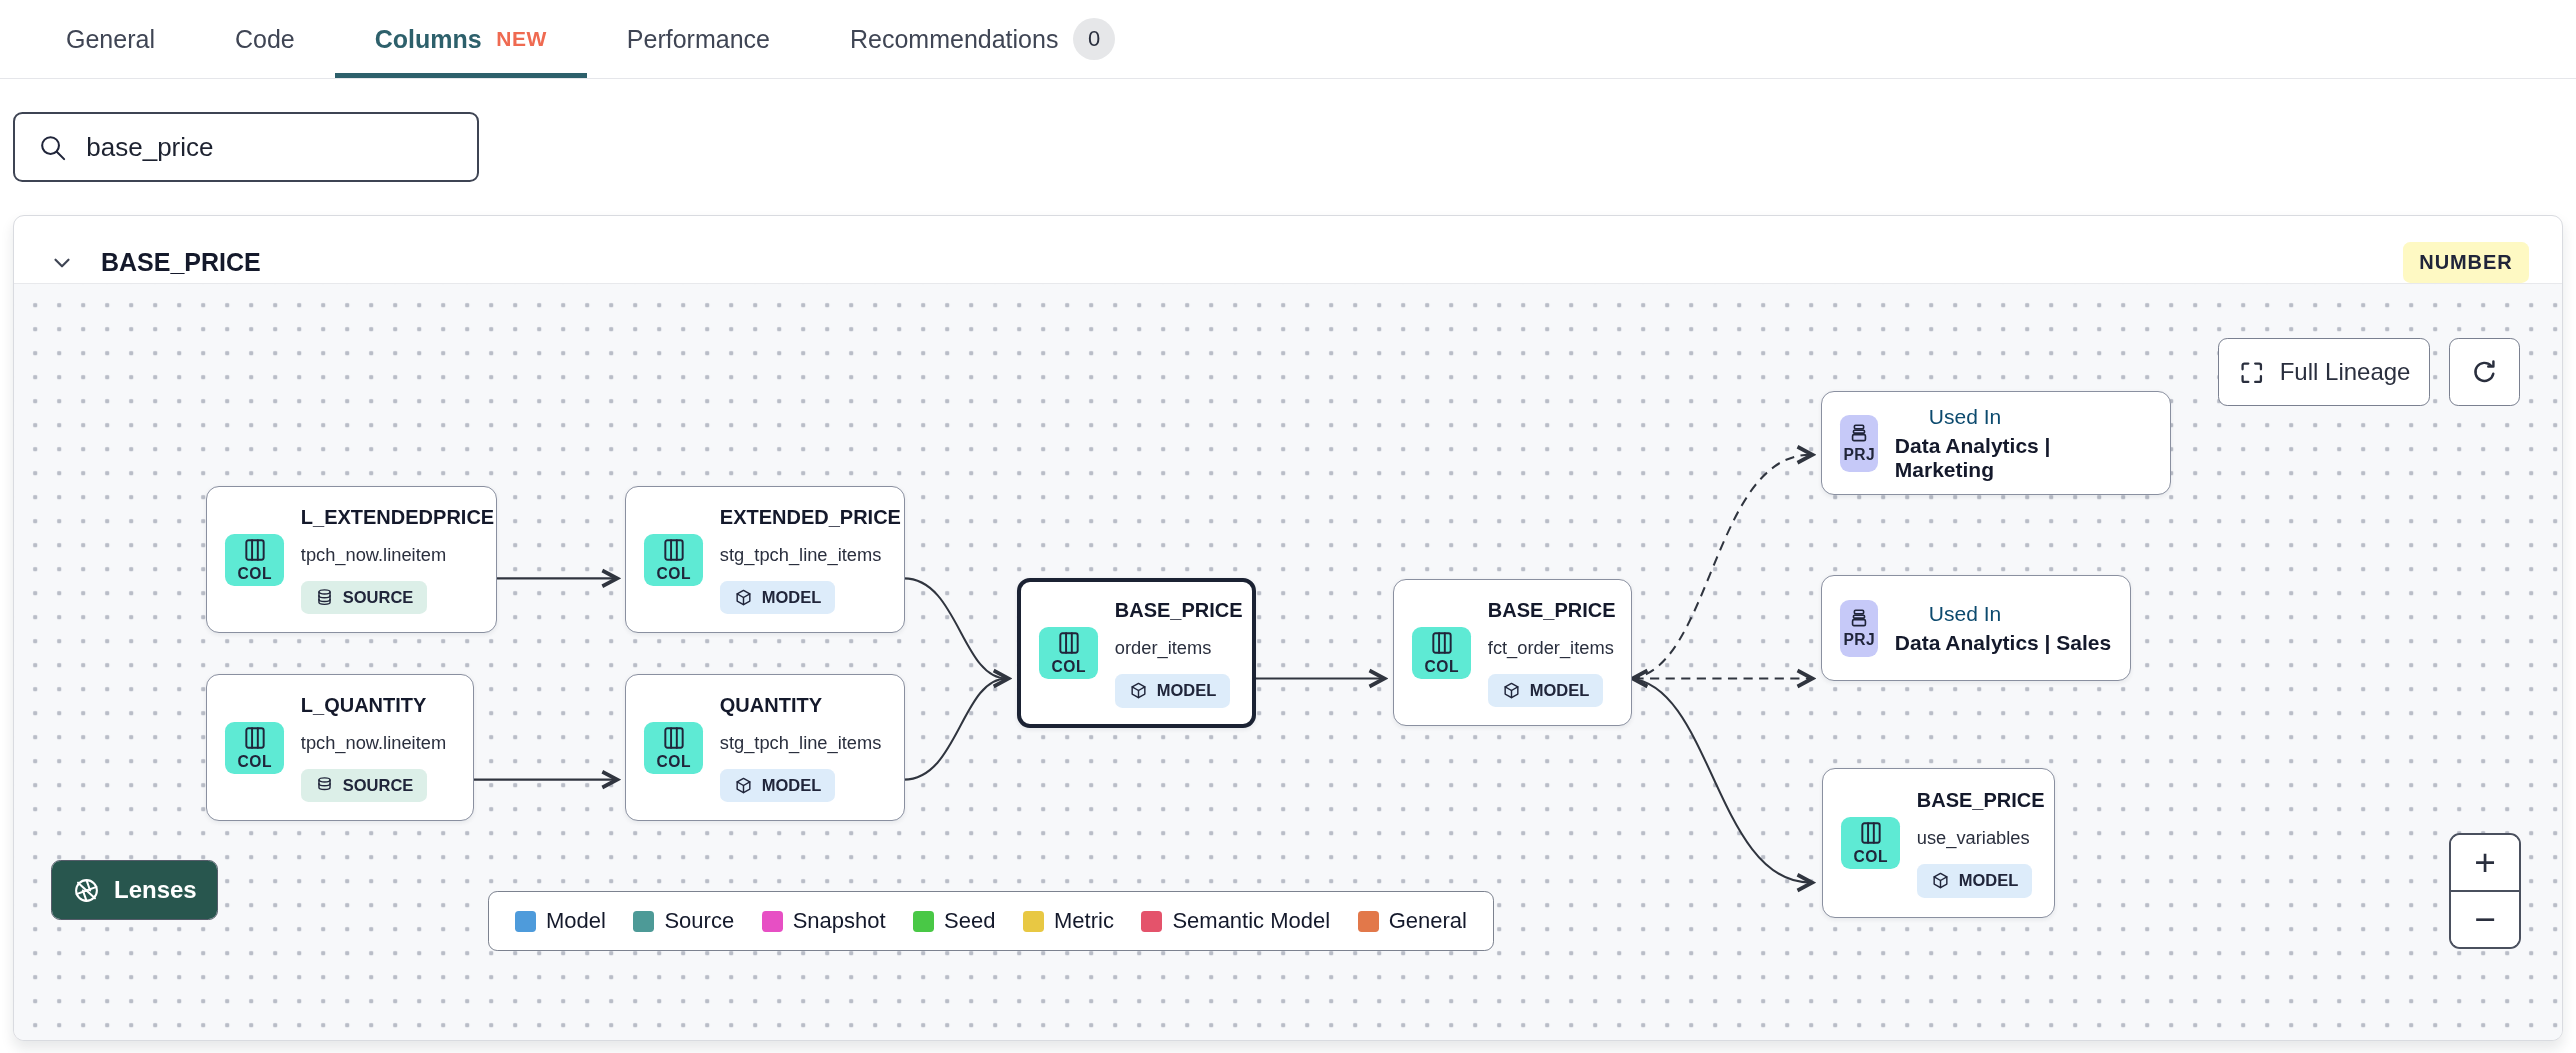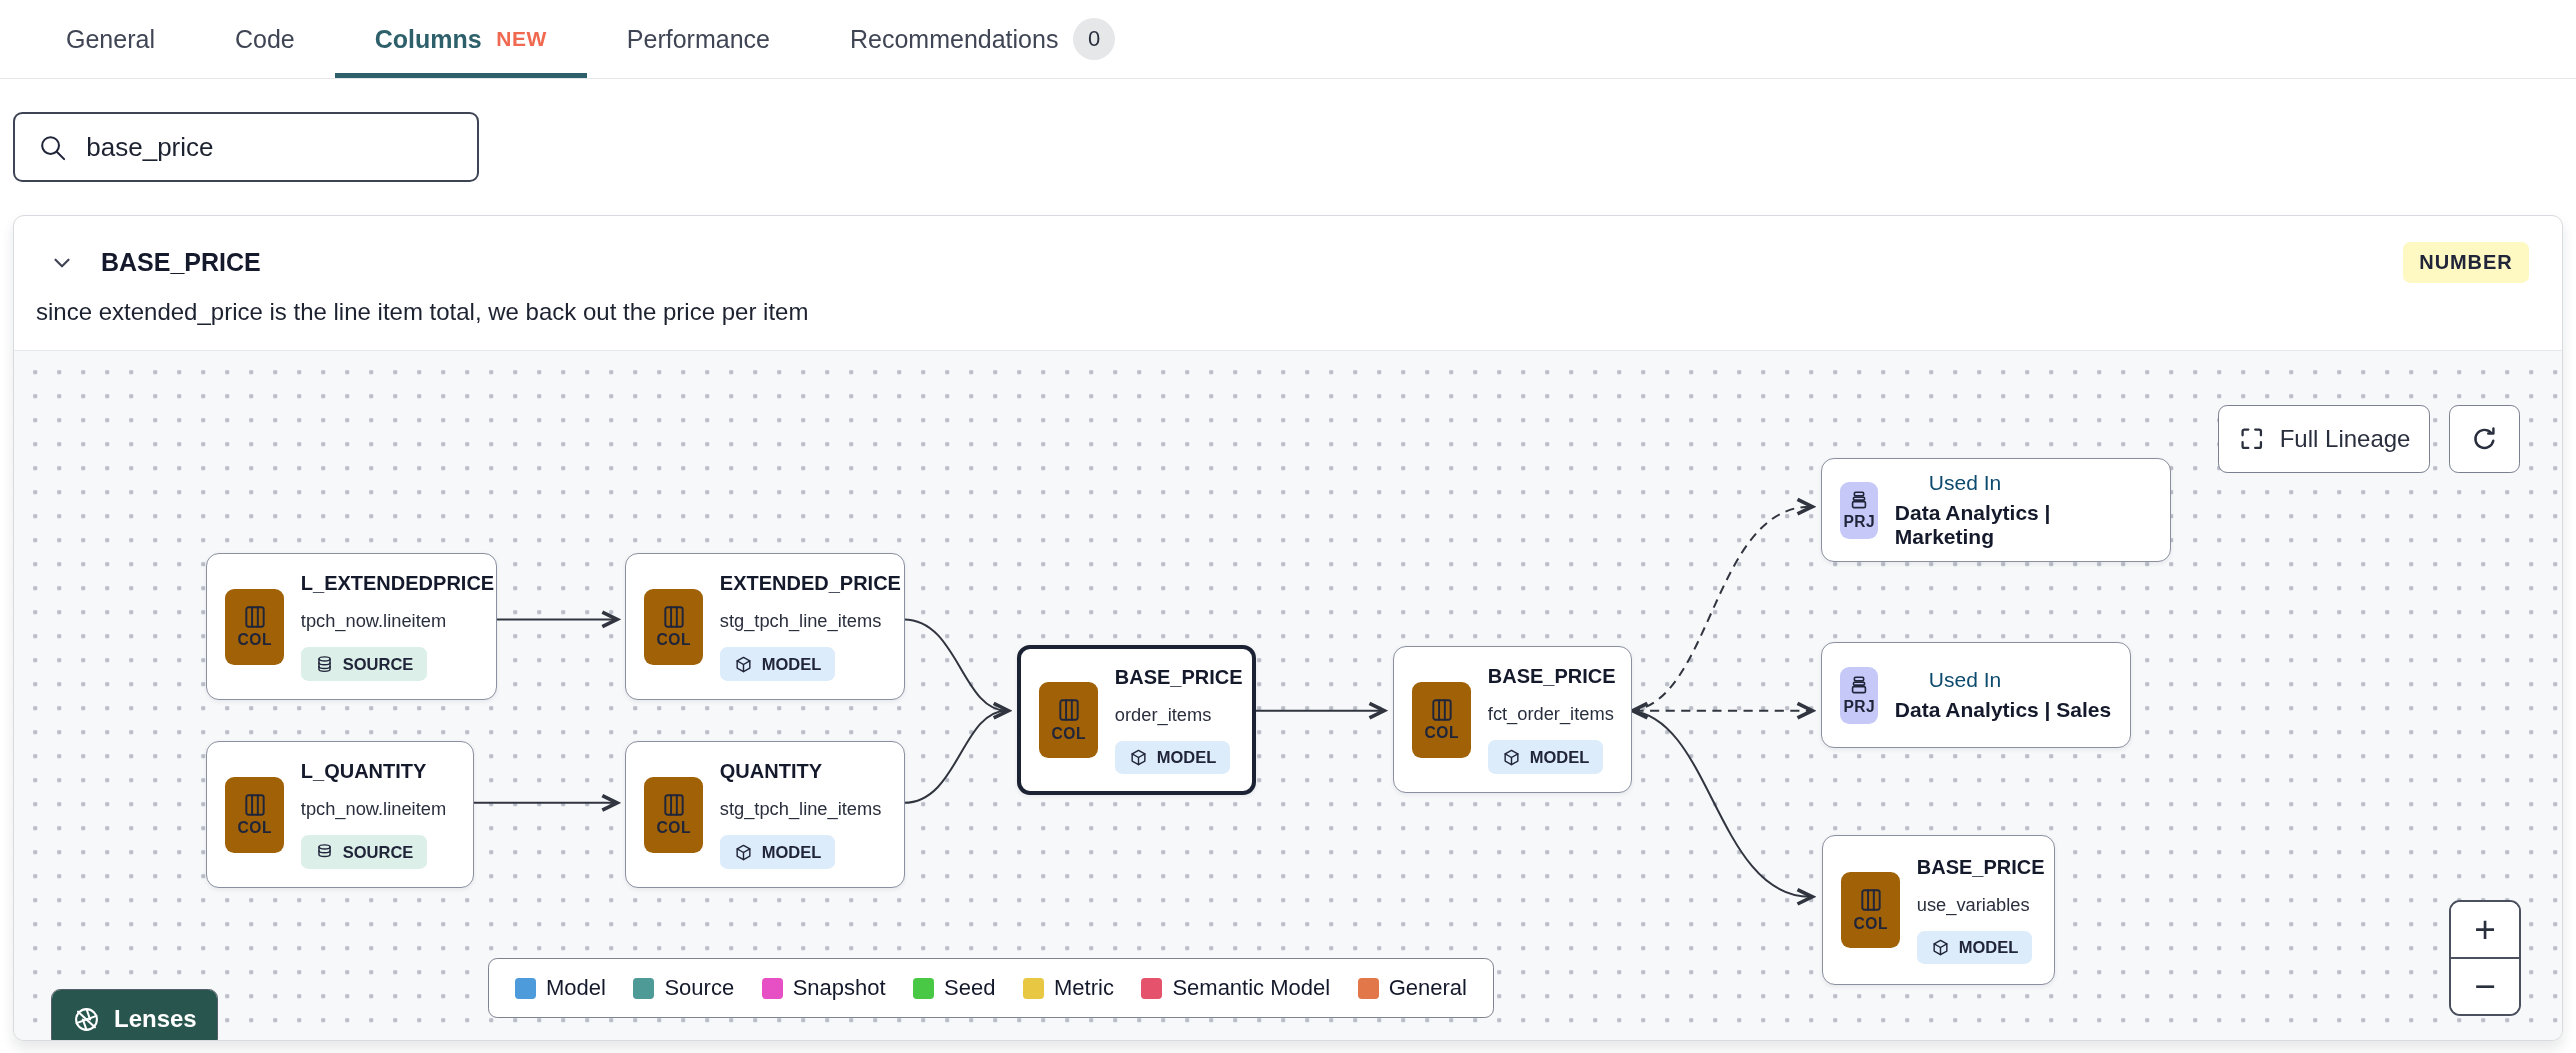--- a/index.html
+++ b/index.html
@@ -40,21 +40,21 @@
   .canvas { position:relative; flex:1; background:#f7f8fa; border-top:1.8px solid #e8e9ec;
             background-image:radial-gradient(circle, #b9bdc7 2px, transparent 2.6px);
             background-size:24px 24px; background-position:9.2px 9.2px; }
   .edges { position:absolute; inset:0; width:100%; height:100%; }
 
   
   .node { position:absolute; background:#fff; border:1.8px solid #8a90a0; border-radius:13px;
           display:flex; align-items:center; gap:16.5px; padding:0 18.3px;
           box-shadow:0 1.8px 4.6px rgba(20,25,43,.07); cursor:pointer; }
   .node.selected { border:4.6px solid #1b2233; }
-  .icon-badge { flex:none; width:59px; height:76px; border-radius:9.2px; background:#a16207;
+  .icon-badge { flex:none; width:59px; height:52px; border-radius:9.2px; background:#5eead4;
           display:flex; flex-direction:column; align-items:center; justify-content:center; gap:1.8px; }
   .icon-badge.prj { background:#c6c9f8; width:38px; height:57px; }
   .icon-badge .icon-label { font-size:15.6px; font-weight:600; color:#20253a; letter-spacing:0.5px; }
   .node-body { display:flex; flex-direction:column; gap:15px; }
   .node-title { font-size:20px; font-weight:600; color:#14192b; }
   .node-sub { font-size:18.3px; color:#2a2f3e; }
   .kind-badge { display:inline-flex; align-items:center; gap:9.2px; width:fit-content;
           padding:7.3px 13.8px; border-radius:7.3px; font-size:16.5px; font-weight:700; color:#20253a; }
   .kind-badge.model { background:#ddecfa; }
   .kind-badge.source { background:#dcefe8; }
@@ -79,21 +79,21 @@
   .full-lineage { left:2204px; top:54px; width:212px; height:68px; }
   .refresh-btn  { left:2435px; top:54px; width:71px;  height:68px; }
   .zoom-ctrl { position:absolute; left:2435px; top:549px; width:72px; height:116px;
          background:#fff; border:2.3px solid #4a505e; border-radius:11px; overflow:hidden;
          display:flex; flex-direction:column; }
   .zoom-ctrl .zbtn { flex:1; display:flex; align-items:center; justify-content:center;
          font-size:37px; font-weight:400; color:#2a2f3e; cursor:pointer; background:#fff; border:none;
          font-family:"Liberation Sans", sans-serif; }
   .zoom-ctrl .zbtn:first-child { border-bottom:2.3px solid #4a505e; }
 
-  .lenses-group { position:absolute; left:37px; top:638px; height:60px; display:flex;
+  .lenses-group { position:absolute; left:37px; top:576px; height:60px; display:flex;
          border:1.8px solid #565c6a; border-radius:9.2px; overflow:hidden; background:#fff; }
   .lenses-seg { display:flex; align-items:center; gap:13px; padding:0 20px;
          background:#28564e; color:#fff; font-size:24px; font-weight:600; cursor:pointer; }
   .rel-seg { display:flex; align-items:center; gap:14.7px; padding:0 24px;
          font-size:24px; color:#2a2f3e; cursor:pointer; background:#fff; }
 
   .legend { position:absolute; left:474px; top:607px; height:60px; display:flex; align-items:center;
          gap:27.5px; padding:0 26px; background:#fff; border:1.8px solid #7c828f; border-radius:9.2px; }
   .legend-item { display:flex; align-items:center; gap:10px; font-size:22px; color:#14192b; }
   .swatch { width:21px; height:21px; border-radius:3.7px; flex:none; }
@@ -134,21 +134,20 @@
 </div>
 
 <section class="panel">
   <div class="panel-header">
     <svg class="ic" width="26" height="26" viewBox="0 0 24 24" style="stroke:#3f4554;stroke-width:2">
       <path d="M6 9l6 6 6-6"></path>
     </svg>
     <span class="title">BASE_PRICE</span>
     <span class="type-badge">NUMBER</span>
   </div>
-  <div class="panel-desc">since extended_price is the line item total, we back out the price per item</div>
 
   <div class="canvas">
 
     <svg class="edges" viewBox="0 0 2780 770" preserveAspectRatio="none">
       <defs>
         <marker id="arr" viewBox="0 0 12 12" refX="9" refY="6" markerWidth="11" markerHeight="11" orient="auto-start-reverse">
           <path d="M2 2 L10 6 L2 10" fill="none" stroke="#30353f" stroke-width="2"></path>
         </marker>
       </defs>
       <g fill="none" stroke="#30353f" stroke-width="2.2">

